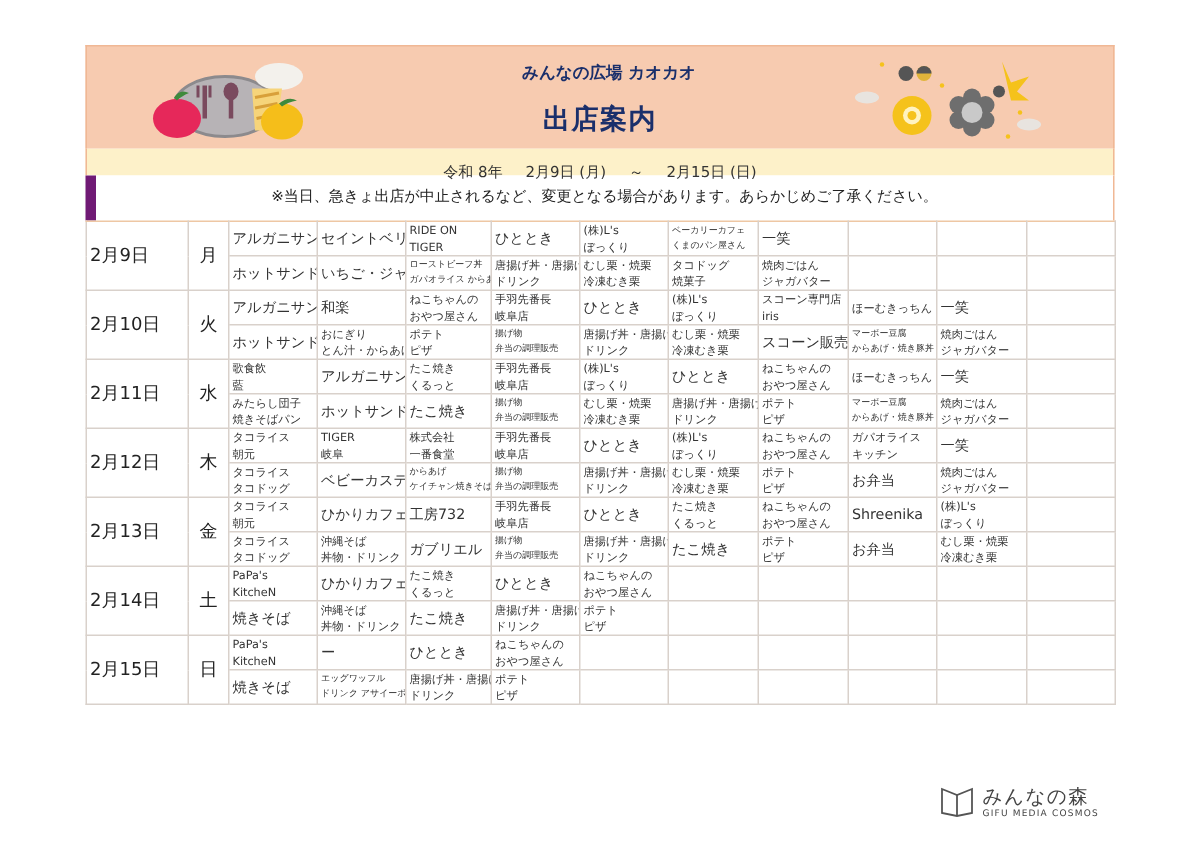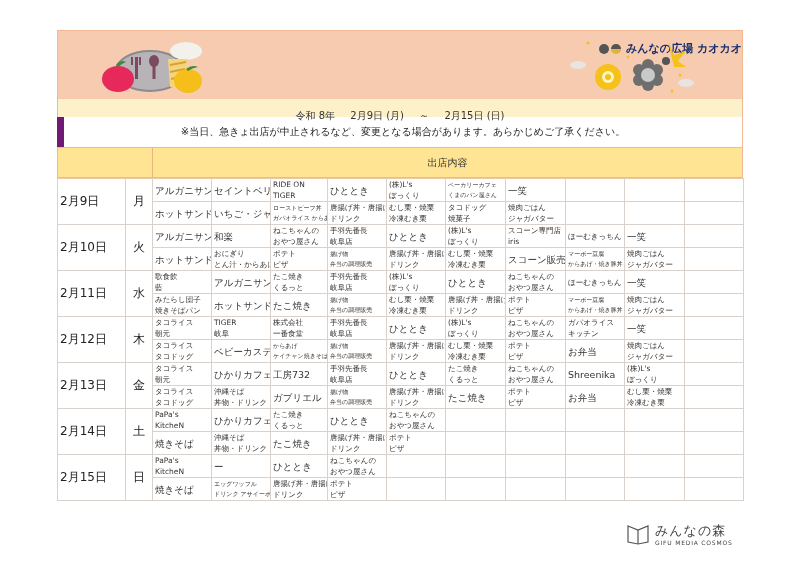--- a/index.html
+++ b/index.html
@@ -2,21 +2,21 @@
 <html><head>
 <meta charset="utf-8">
 <style>
   * { box-sizing: border-box; margin: 0; padding: 0; }
   html, body { width: 800px; height: 566px; background: #ffffff; overflow: hidden; }
   body { font-family: "DejaVu Sans", "Liberation Sans", sans-serif; color: #222; position: relative; }
 
   .sheet { position: absolute; left: 57px; top: 30px; width: 686px; }
 
   .banner { height: 69px; background: #f7cbb0; position: relative; border: 1px solid #f0b895; border-bottom: none; }
-  .banner .subtitle { position: absolute; left: 12px; right: 0; top: 10px; text-align: right; font-size: 11px; font-weight: bold; color: #1a2f6b; }
+  .banner .subtitle { position: absolute; left: 12px; right: 0; top: 10px; text-align: center; font-size: 11px; font-weight: bold; color: #1a2f6b; }
   .banner .title { position: absolute; left: 0; right: 0; top: 36px; text-align: center; font-size: 18px; font-weight: bold; color: #1a2f6b; letter-spacing: 1px; }
   .illus-left { position: absolute; left: 40px; top: 8px; width: 110px; height: 56px; }
   .illus-right { position: absolute; left: 510px; top: 4px; width: 130px; height: 62px; }
 
   .dateband { height: 18px; background: #fdf1c9; border-left: 1px solid #f0b895; border-right: 1px solid #f0b895; text-align: center; font-size: 10px; line-height: 33px; color: #333; }
   .dateband span { margin: 0 6px; }
   .notice { height: 30px; background: #fff; border-left: 7px solid #701a75; border-right: 1px solid #f0b895; text-align: center; font-size: 10px; line-height: 30px; color: #222; }
 
   .thead { height: 31px; background: #ffe494; border: 1px solid #f0b895; display: flex; }
   .thead .blank { width: 95px; border-right: 1px solid #e7b77a; }
@@ -52,20 +52,21 @@
       <rect x="54.5" y="26" width="3" height="14" fill="#7a4a5e"></rect>
       <ellipse cx="20" cy="40" rx="16" ry="13" fill="#e6285a"></ellipse>
       <path d="M18 26 q4 -6 10 -3 q-5 2 -8 5z" fill="#3f8a3c"></path>
       <ellipse cx="88" cy="12" rx="16" ry="9" fill="#f3f1ec"></ellipse>
       <path d="M70 20 l20 0 l-4 28 l-14 0z" fill="#f6d47a"></path>
       <path d="M72 26 l16 -3 M72 33 l15 -3 M73 40 l14 -3" stroke="#d8a03a" stroke-width="2"></path>
       <ellipse cx="90" cy="42" rx="14" ry="12" fill="#f5be1a"></ellipse>
       <path d="M88 30 q6 -5 12 -2 q-6 1 -10 4z" fill="#3f8a3c"></path>
     </svg>
     <div class="subtitle">みんなの広場 カオカオ</div>
+    <div class="title">出店案内</div>
     <svg class="illus-right" viewBox="0 0 130 62">
       <circle cx="36" cy="14" r="5" fill="#555"></circle>
       <circle cx="48" cy="14" r="5" fill="#e0b43a"></circle>
       <path d="M43 14 a5 5 0 0 1 10 0z" fill="#555"></path>
       <g transform="translate(40,42)">
         <circle r="13" fill="#f5c21b"></circle>
         <circle r="6" fill="#fff3c0"></circle>
         <circle r="3" fill="#f5c21b"></circle>
       </g>
       <g transform="translate(80,40)" fill="#6e6e6e">
@@ -90,24 +91,20 @@
 
   <div class="dateband">
     <span>令和 8年</span>
     <span>2月9日 (月)</span>
     <span>～</span>
     <span>2月15日 (日)</span>
   </div>
 
   <div class="notice">※当日、急きょ出店が中止されるなど、変更となる場合があります。あらかじめご了承ください。</div>
 
-  <div class="thead">
-    <div class="blank"></div>
-    <div class="label">出店内容</div>
-  </div>
 
   <table class="sched">
     <colgroup>
       <col style="width:68px">
         <col style="width:27px">
       <col style="width:59px">
         <col style="width:59px">
         <col style="width:57px">
         <col style="width:59px">
         <col style="width:59px">

